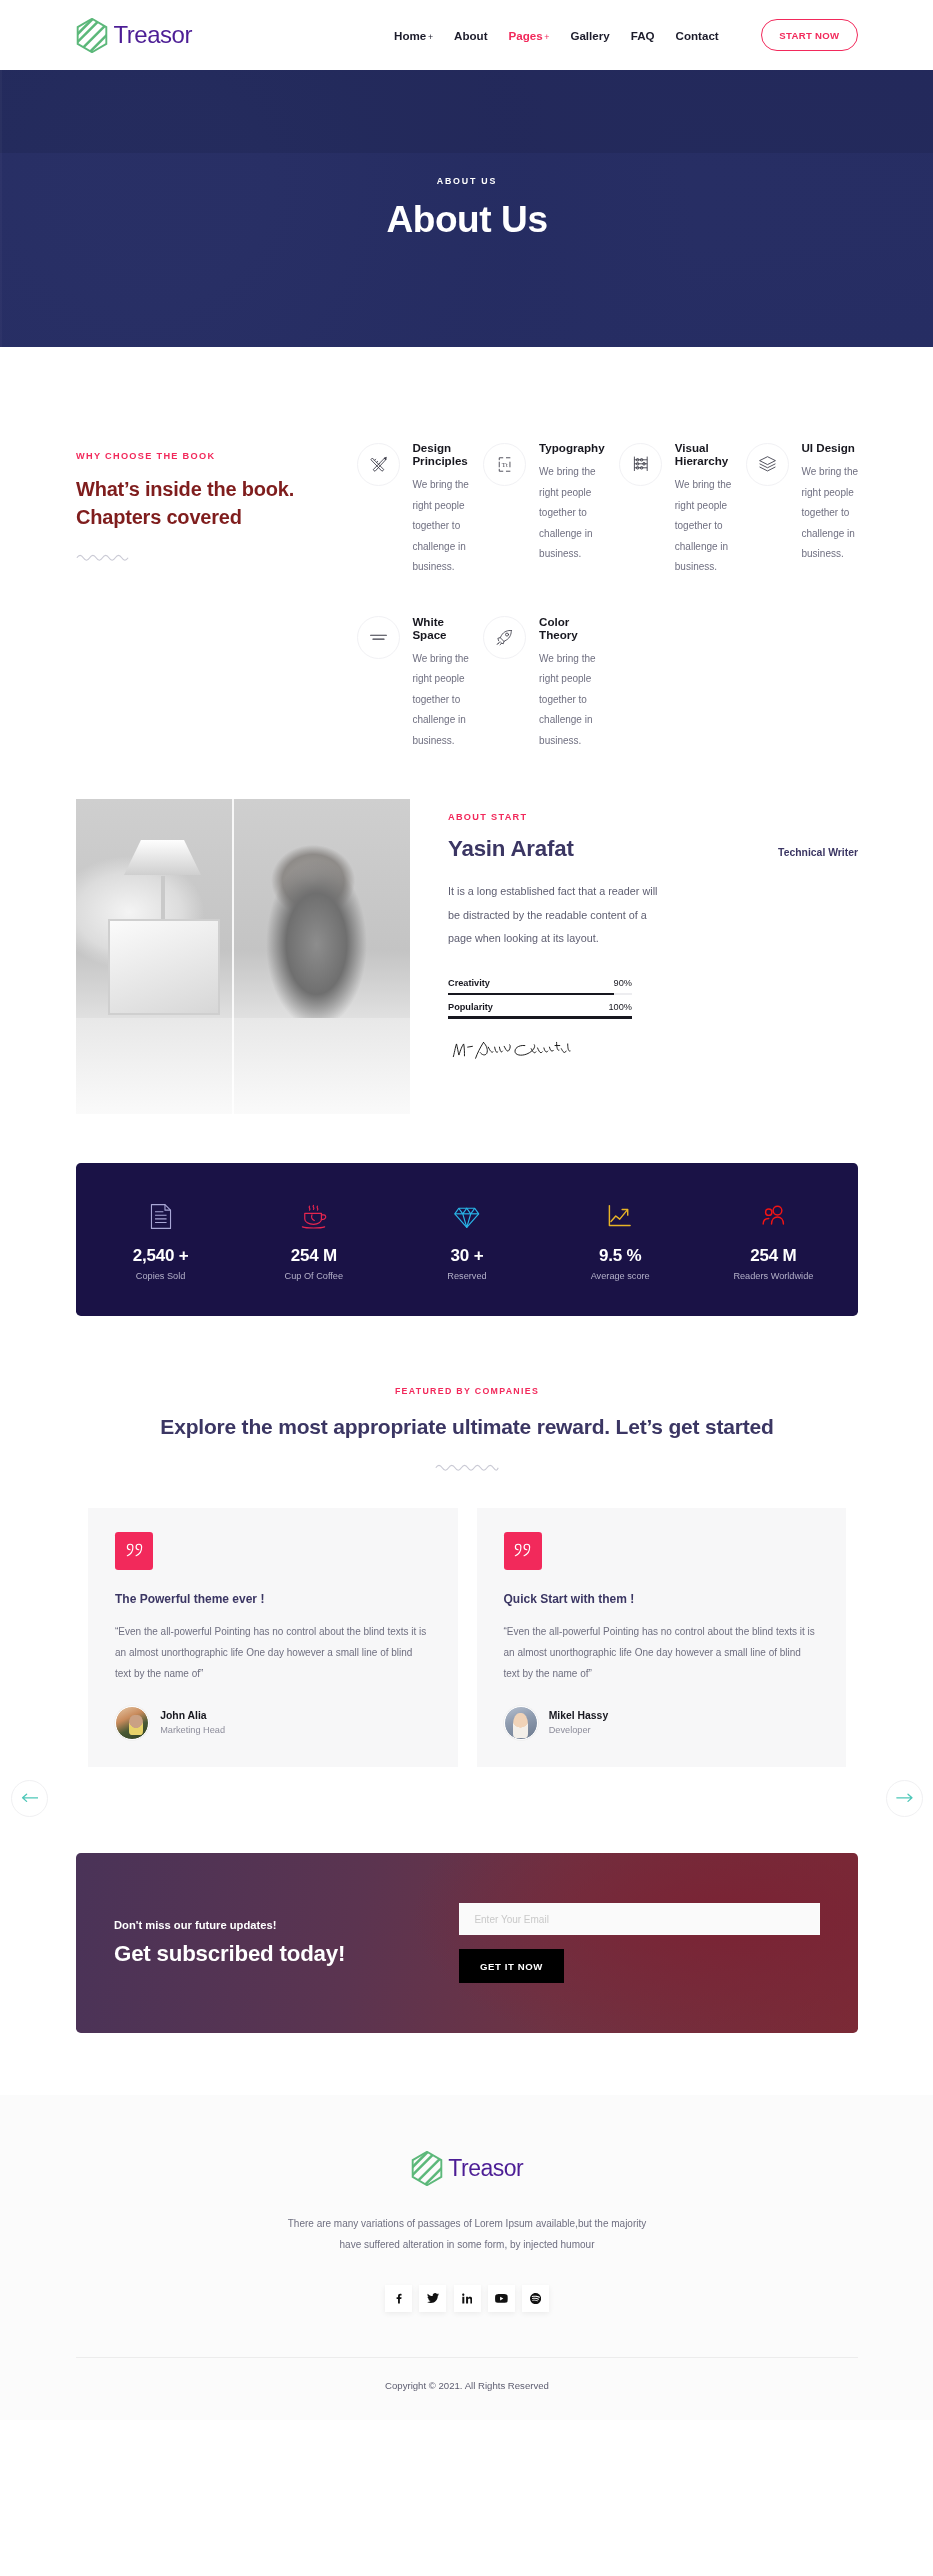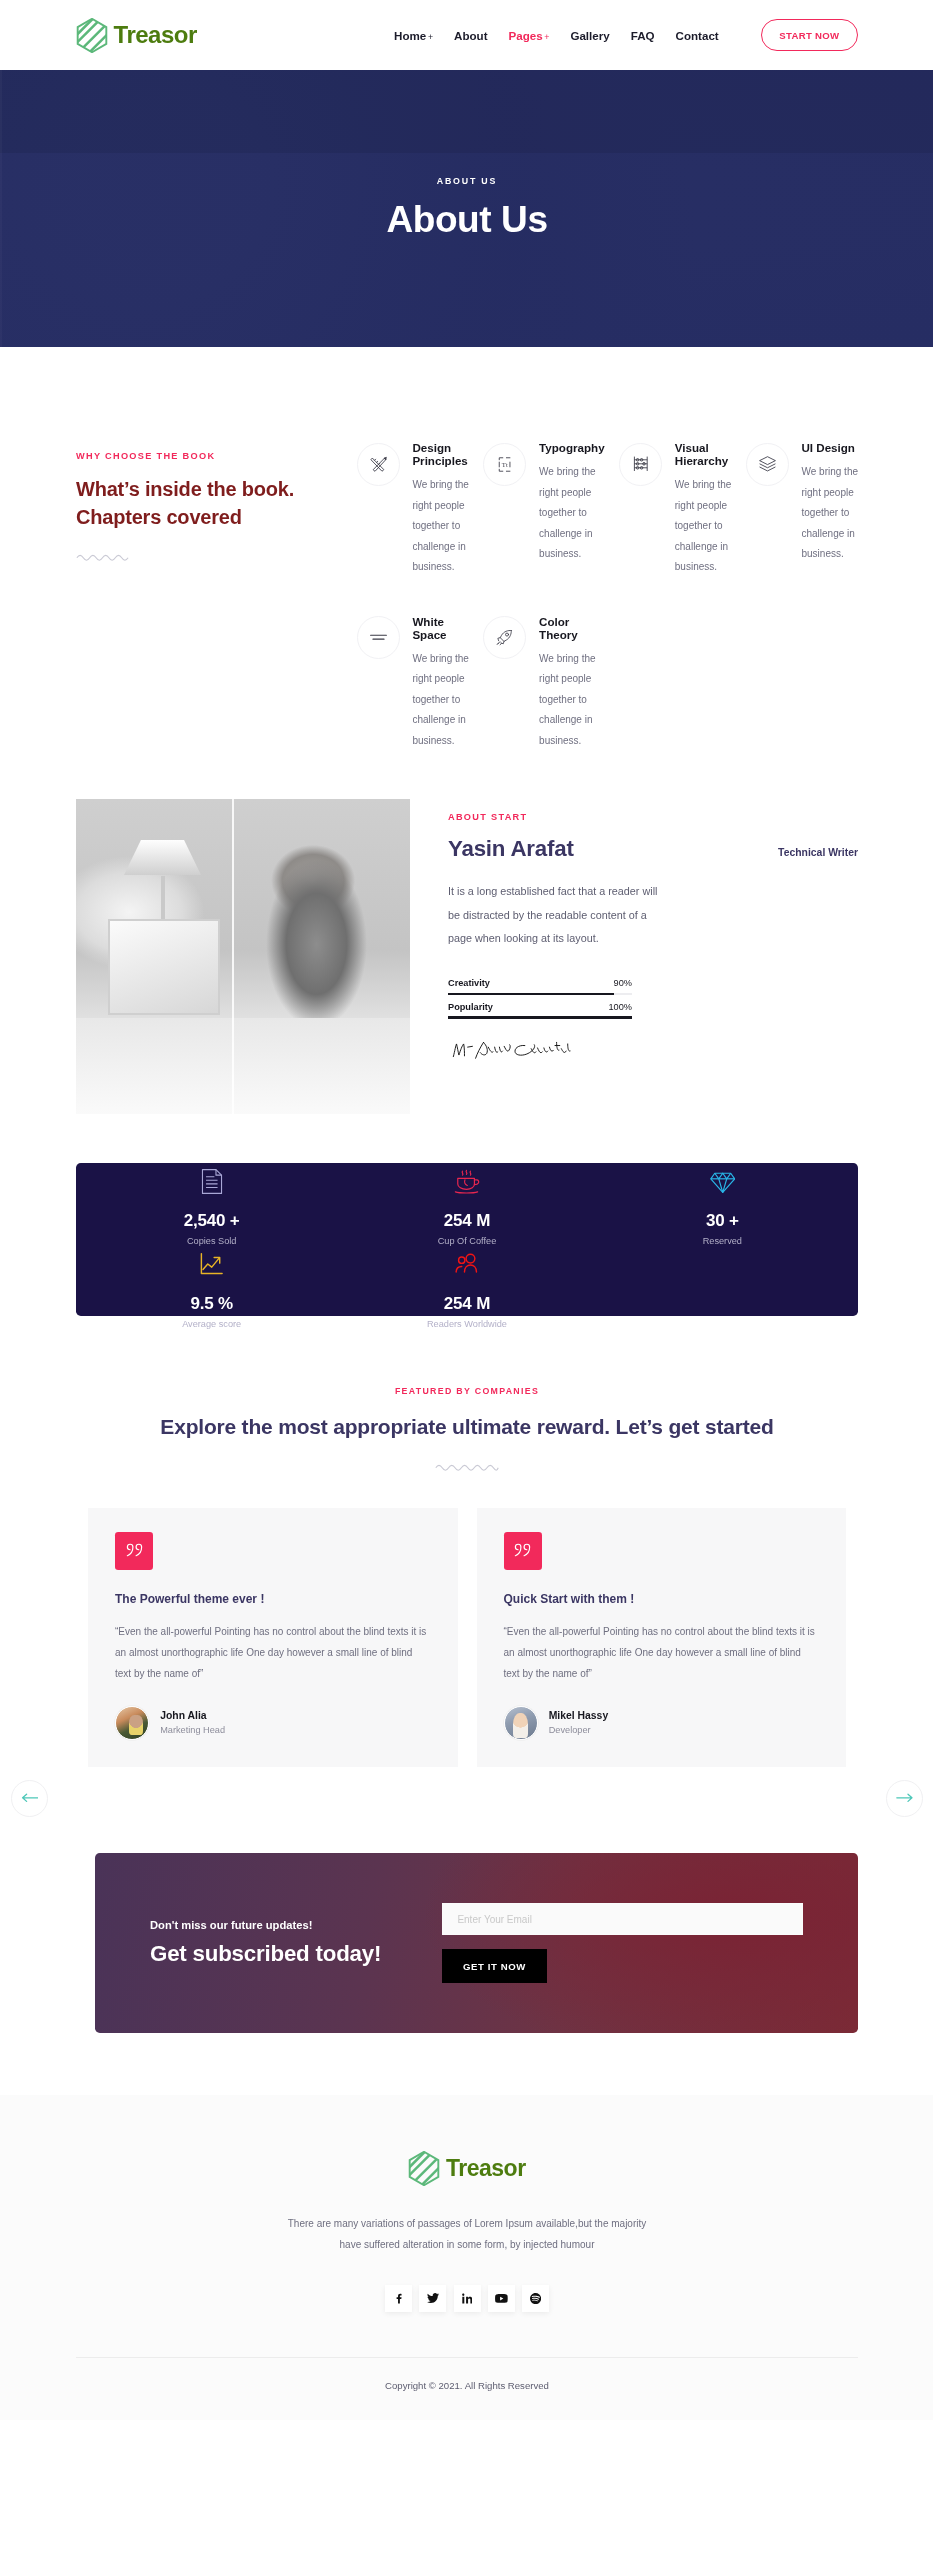--- a/index.html
+++ b/index.html
@@ -19,23 +19,23 @@
     display: flex;
     align-items: center;
     padding: 0 76px 0 76px;
     position: relative;
     z-index: 20;
   }
   .brand { display: flex; align-items: center; gap: 5.6px; }
   .brand-mark { width: 32px; height: 35px; display: block; }
   .brand-name {
     font-size: 24px;
-    font-weight: bold;
+    font-weight: normal;
     letter-spacing: -0.5px;
-    color: #4d7c0f;
+    color: #4c1d95;
     line-height: 1;
   }
   .nav {
     margin-left: auto;
     display: flex;
     align-items: center;
     gap: 21px;
   }
   .nav-item {
     font-size: 11.6px;
@@ -217,21 +217,21 @@
   .skill-fill { height: 2.4px; background: #17171f; }
   .signature { margin-top: 17.6px; }
 
   
   .stats-wrap { padding: 49px 76px 0 76px; }
   .stats {
     background: #1a1246;
     border-radius: 4.8px;
     height: 153px;
     display: grid;
-    grid-template-columns: repeat(3, 1fr);
+    grid-template-columns: repeat(5, 1fr);
     align-items: center;
     padding: 0 8px;
   }
   .stat { text-align: center; }
   .stat-ic { height: 37px; display: flex; align-items: center; justify-content: center; margin-bottom: 11.2px; }
   .stat-num { color: #ffffff; font-size: 17px; font-weight: bold; letter-spacing: -0.2px; }
   .stat-lbl { color: #b3b0c8; font-size: 9.2px; margin-top: 4.8px; }
 
   
   .testi { padding: 70px 0 0 0; text-align: center; position: relative; }
@@ -300,22 +300,21 @@
   
   .sub-wrap { padding: 86px 76px 0 76px; }
   .subscribe {
     border-radius: 4.8px;
     height: 180px;
     background:
       radial-gradient(ellipse 60% 120% at 85% 35%, #7a2334 0%, rgba(122,35,52,0) 70%),
       linear-gradient(100deg, #4a3358 0%, #5b3450 36%, #6e3344 62%, #7b2b36 100%);
     display: flex;
     align-items: center;
-    padding: 0 55px;
-    margin-left: 19px;
+    padding: 0 38px;
   }
   .sub-left { flex: 0 0 auto; }
   .sub-small { color: #ffffff; font-size: 11.2px; font-weight: bold; margin-bottom: 9.6px; }
   .sub-big { color: #ffffff; font-size: 22.3px; font-weight: bold; letter-spacing: -0.2px; }
   .sub-right { margin-left: auto; width: 361px; }
   .sub-input {
     width: 100%;
     height: 32px;
     border: 0.8px solid rgba(255,255,255,0.25);
     background: #fafafa;

